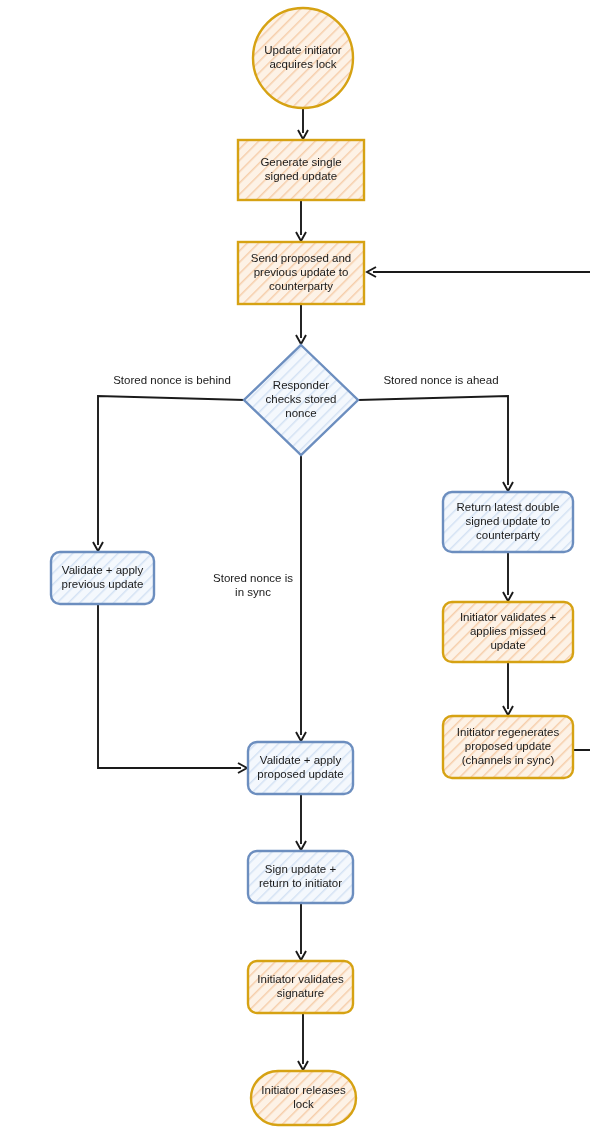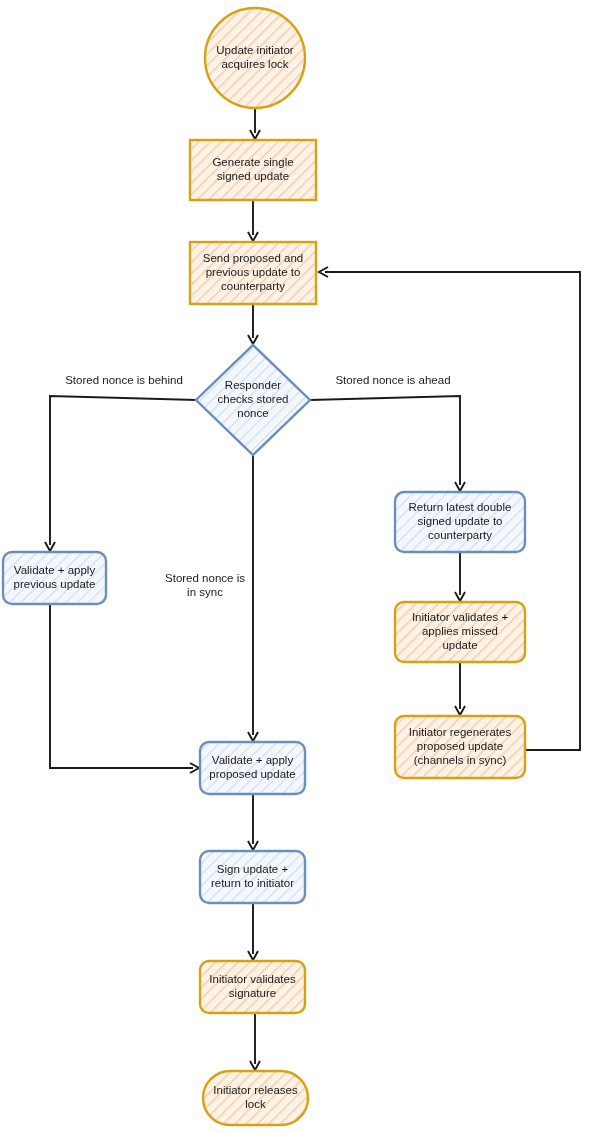--- a/index.html
+++ b/index.html
@@ -10,20 +10,21 @@
   body {
     width: 590px;
     height: 1133px;
     font-family: "Liberation Sans", sans-serif;
     overflow: hidden;
   }
   #flow-root {
     position: relative;
     width: 534px;
     height: 1133px;
+    margin-left: 48px;
   }
   svg#flow-svg {
     display: block;
     width: 590px;
     height: 1133px;
   }
   .node-shape {
     stroke-width: 2.4;
   }
   .node-amber {

